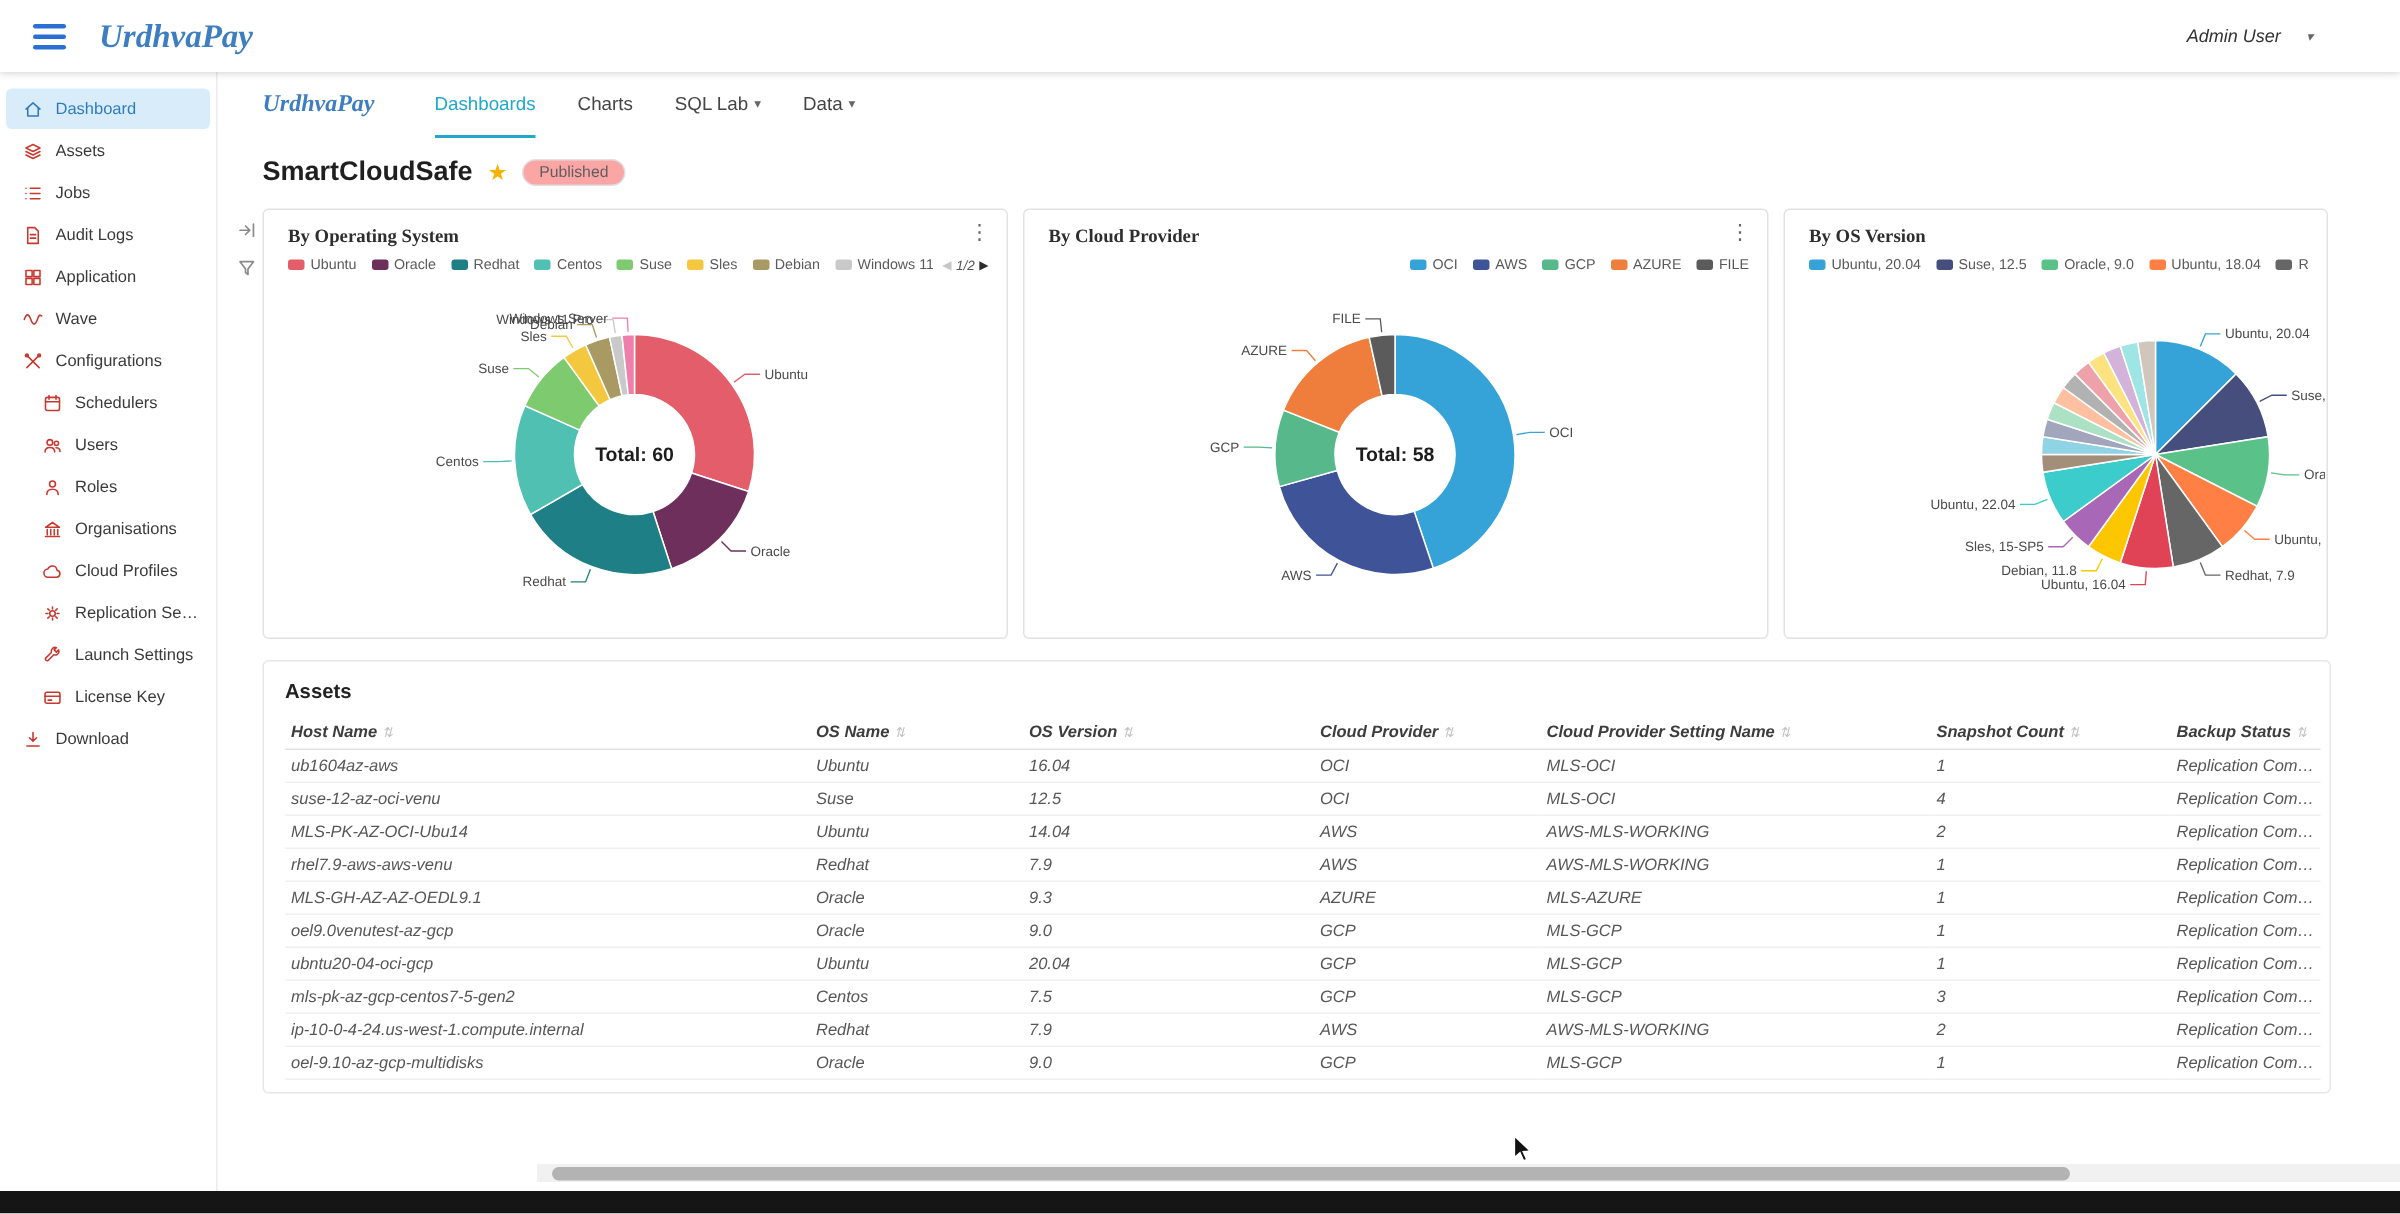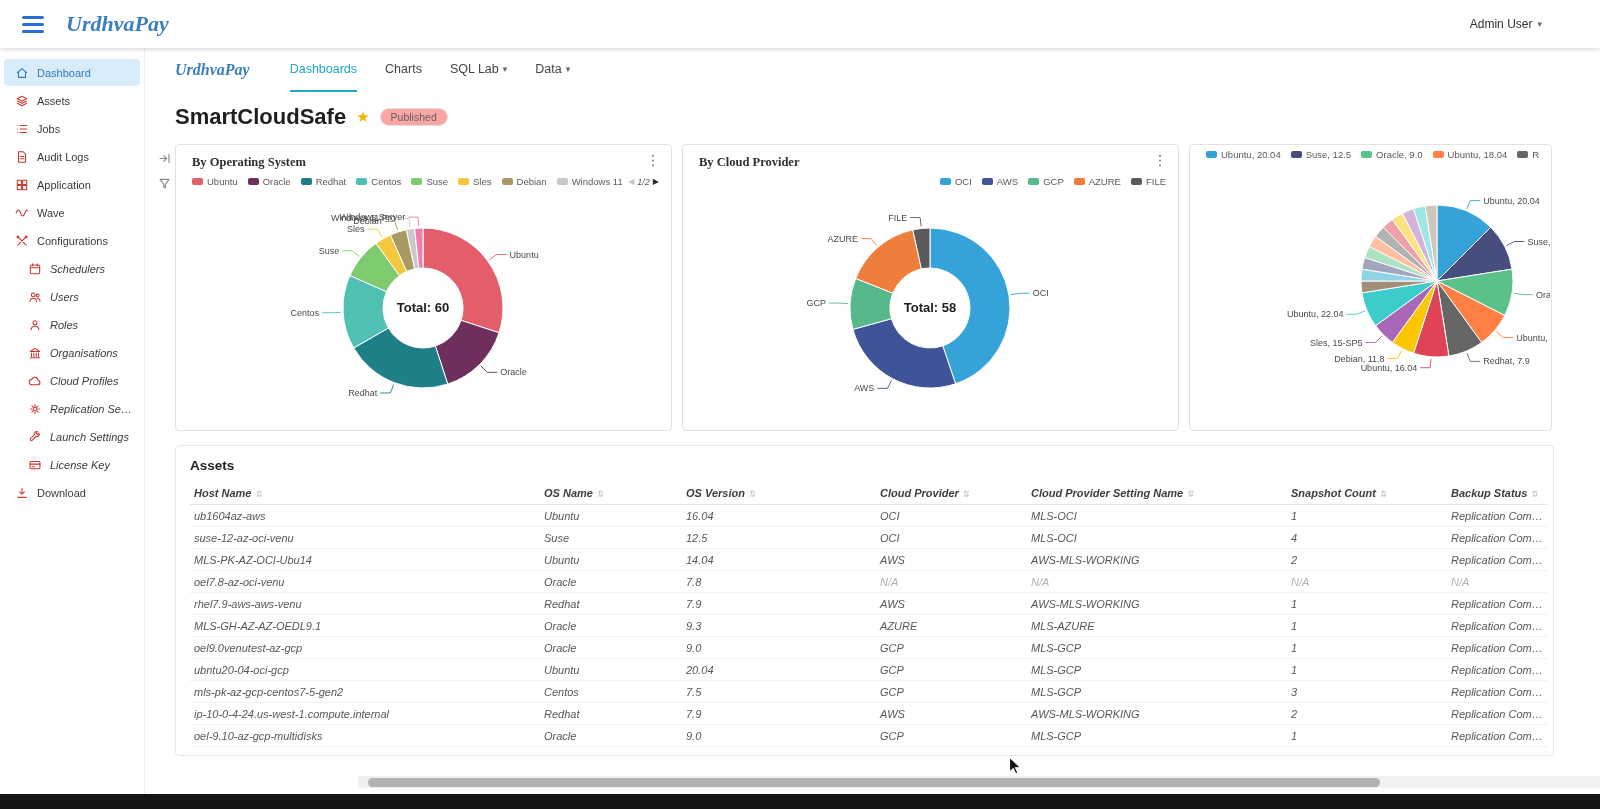--- a/index.html
+++ b/index.html
@@ -3,43 +3,43 @@
 <meta charset="utf-8">
 <style>
   *{box-sizing:border-box;margin:0;padding:0;}
   html,body{width:1600px;height:809px;overflow:hidden;font-family:"Liberation Sans",sans-serif;background:#fff;position:relative;}
 
   
   .topbar{position:absolute;top:0;left:0;right:0;height:48px;background:#fff;box-shadow:0 1px 5px rgba(0,0,0,.18);display:flex;align-items:center;padding:0 18px;z-index:20;}
   .burger{width:22px;display:flex;flex-direction:column;gap:4px;cursor:pointer;margin-left:4px;}
   .burger i{height:3px;background:#2a6fd4;border-radius:2px;display:block;}
   .brand{font-family:"Liberation Serif",serif;font-style:italic;font-weight:700;color:#3c7ec0;font-size:22px;margin-left:22px;}
-  .topbar-right{margin-left:auto;font-size:12px;color:#333;display:flex;align-items:center;gap:5px;padding-right:40px;cursor:pointer;}
+  .topbar-right{margin-left:auto;font-size:12px;color:#333;display:flex;align-items:center;gap:17px;padding-right:40px;cursor:pointer;font-style:italic;}
   .caret{font-size:9px;color:#666;}
 
   
   .sidebar{position:absolute;top:48px;left:0;bottom:15px;width:145px;background:#fff;border-right:1px solid #ececec;padding-top:10px;z-index:15;overflow:hidden;}
   .sb-item{display:flex;align-items:center;gap:8px;height:27px;padding:0 8px 0 11px;font-size:11px;color:#3a3a3a;cursor:pointer;border-radius:4px;margin:1px 4px;white-space:nowrap;}
-  .sb-item.indent{padding-left:24px;font-style:italic;}
+  .sb-item.indent{padding-left:24px;}
   .sb-item.active{background:#d9ecf9;color:#2e7cc0;}
   .sb-icn{width:14px;height:14px;stroke:#c8382f;fill:none;stroke-width:1.8;stroke-linecap:round;stroke-linejoin:round;flex:0 0 14px;}
   .sb-item.active .sb-icn{stroke:#2e7cc0;}
   .sb-label{overflow:hidden;text-overflow:ellipsis;}
 
   
   .main{position:absolute;left:145px;top:48px;right:0;bottom:15px;background:#fff;overflow:hidden;}
   .dash-nav{height:44px;display:flex;align-items:center;padding:0 0 0 30px;}
   .brand-sm{font-size:16px;margin-left:0;cursor:pointer;}
   .tabs{display:flex;gap:28px;margin-left:40px;height:44px;align-items:stretch;}
   .tab{font-size:12.5px;color:#454545;display:flex;gap:4px;align-items:center;cursor:pointer;border-bottom:2px solid transparent;}
   .tab.active{border-bottom:2px solid #20a7c9;}
   .tab.active .tab-label{color:#20a7c9;}
 
   .title-row{display:flex;align-items:center;gap:10px;padding:12px 24px 14px 30px;}
-  .page-title{font-size:22px;font-weight:700;color:#1f1f1f;}
+  .page-title{font-size:18px;font-weight:700;color:#1f1f1f;}
   .star{color:#f4b400;font-size:15px;cursor:pointer;}
   .badge{background:#fca5a5;border:1px solid #e0e0e0;border-radius:10px;font-size:10.5px;color:#5f5f5f;padding:2px 10px;}
 
   .content-row{display:flex;padding-left:8px;}
   .filter-rail{width:22px;display:flex;flex-direction:column;align-items:center;gap:12px;padding-top:8px;}
   .rail-icn{width:13px;height:13px;stroke:#8a8a8a;fill:none;stroke-width:1.4;stroke-linecap:round;stroke-linejoin:round;cursor:pointer;}
 
   .cards{display:flex;gap:10px;}
   .card{background:#fff;border:1px solid #e2e2e2;border-radius:4px;width:497px;height:287px;overflow:hidden;flex:0 0 auto;}
   .card.card-3{width:363px;}
@@ -366,20 +366,23 @@
             <path d="M158.68186241465668,88.38894757280687 A80,80 0 0 1 215.80236478311804,39.87035554319307 L224.40118239155902,78.93517777159653 A40,40 0 0 0 195.84093120732834,103.19447378640344 Z" fill="#ef7d3b" stroke="#fff" stroke-width="1"></path>
             <polyline points="179.91432464789014,55.5027114795338 174.0878480848537,48.64325298338507 164.0878480848537,48.64325298338507" fill="none" stroke="#ef7d3b" stroke-width="0.9"></polyline>
             <text x="161.0878480848537" y="51.64325298338507" text-anchor="end" font-size="9" fill="#4a4a4a">AZURE</text>
             <path d="M215.80236478311804,39.87035554319307 A80,80 0 0 1 232.99999999999997,38 L233,78 A40,40 0 0 0 224.40118239155902,78.93517777159653 Z" fill="#5b5b5b" stroke="#fff" stroke-width="1"></path>
             <polyline points="224.1342404892368,36.48068751334252 223.16116932342132,27.533445898953275 213.16116932342132,27.533445898953275" fill="none" stroke="#5b5b5b" stroke-width="0.9"></polyline>
             <text x="210.16116932342132" y="30.533445898953275" text-anchor="end" font-size="9" fill="#4a4a4a">FILE</text>
             <text x="233" y="122" text-anchor="middle" font-size="13" font-weight="700" fill="#1d1d1d">Total: 58</text>
           </svg>
         </section>
         <section class="card card-3">
+          <div class="card-head">
+            <div class="card-title">By OS Version</div>
+          </div>
           <div class="legend-row">
             <div class="legend">
               <span class="legend-item">
                 <span class="chip" style="background: rgb(53, 163, 215);"></span>
                 <span class="legend-label">Ubuntu, 20.04</span>
               </span>
               <span class="legend-item">
                 <span class="chip" style="background: rgb(69, 78, 124);"></span>
                 <span class="legend-label">Suse, 12.5</span>
               </span>
@@ -486,29 +489,20 @@
           <tr>
             <td>MLS-PK-AZ-OCI-Ubu14</td>
             <td>Ubuntu</td>
             <td>14.04</td>
             <td>AWS</td>
             <td>AWS-MLS-WORKING</td>
             <td>2</td>
             <td>Replication Completed</td>
           </tr>
           <tr>
-            <td>oel7.8-az-oci-venu</td>
-            <td>Oracle</td>
-            <td>7.8</td>
-            <td class="muted">N/A</td>
-            <td class="muted">N/A</td>
-            <td class="muted">N/A</td>
-            <td class="muted">N/A</td>
-          </tr>
-          <tr>
             <td>rhel7.9-aws-aws-venu</td>
             <td>Redhat</td>
             <td>7.9</td>
             <td>AWS</td>
             <td>AWS-MLS-WORKING</td>
             <td>1</td>
             <td>Replication Completed</td>
           </tr>
           <tr>
             <td>MLS-GH-AZ-AZ-OEDL9.1</td>

